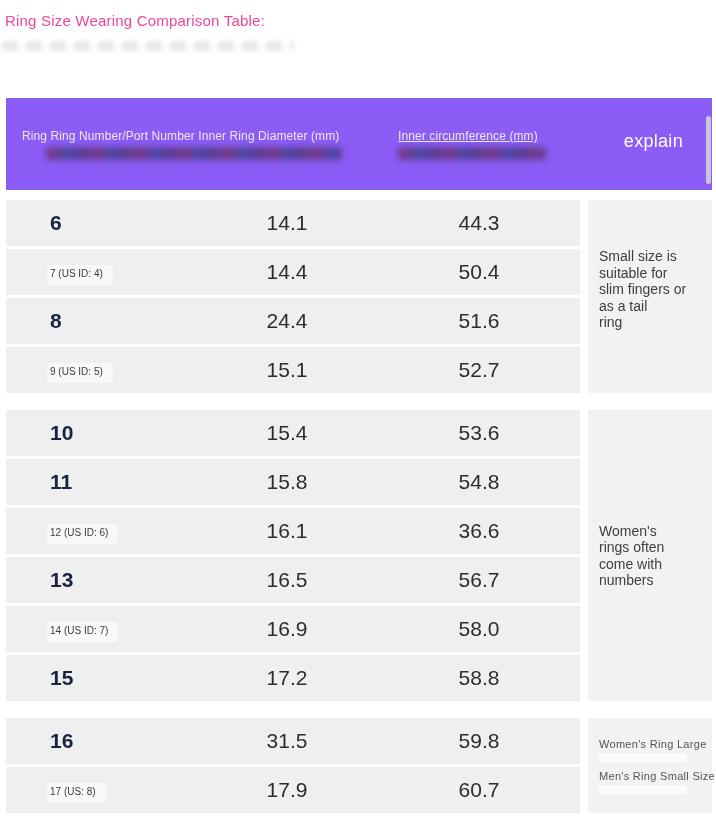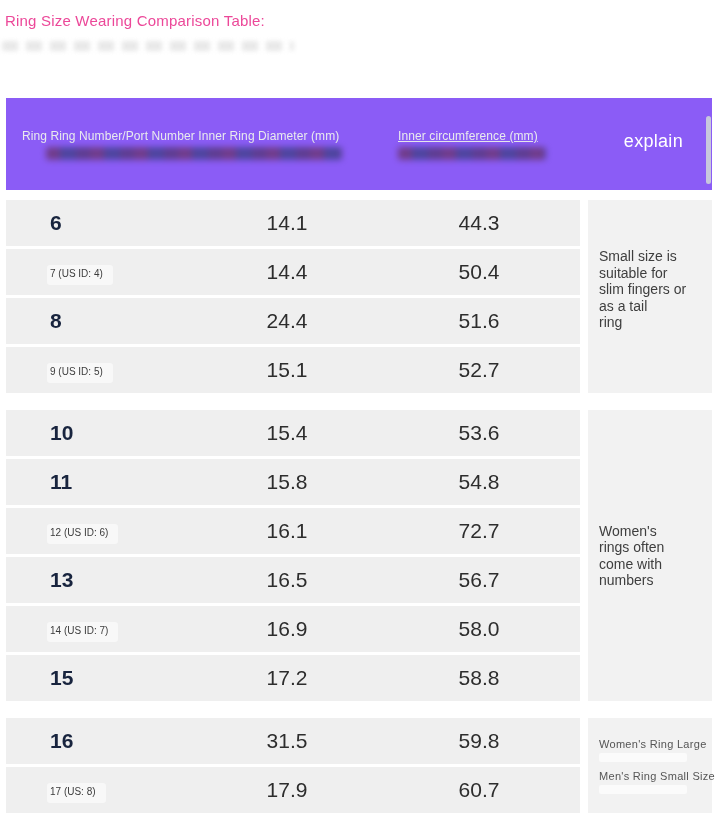--- a/index.html
+++ b/index.html
@@ -118,21 +118,21 @@
       <div class="cell-num cell-circ">53.6</div>
     </div>
     <div class="row">
       <div class="cell-label"><span class="size-strong">11</span></div>
       <div class="cell-num cell-diam">15.8</div>
       <div class="cell-num cell-circ">54.8</div>
     </div>
     <div class="row">
       <div class="cell-label"><span class="size-plain">12 (US ID: 6)</span></div>
       <div class="cell-num cell-diam">16.1</div>
-      <div class="cell-num cell-circ">72.7</div>
+      <div class="cell-num cell-circ">36.6</div>
     </div>
     <div class="row">
       <div class="cell-label"><span class="size-strong">13</span></div>
       <div class="cell-num cell-diam">16.5</div>
       <div class="cell-num cell-circ">56.7</div>
     </div>
     <div class="row">
       <div class="cell-label"><span class="size-plain">14 (US ID: 7)</span></div>
       <div class="cell-num cell-diam">16.9</div>
       <div class="cell-num cell-circ">58.0</div>

